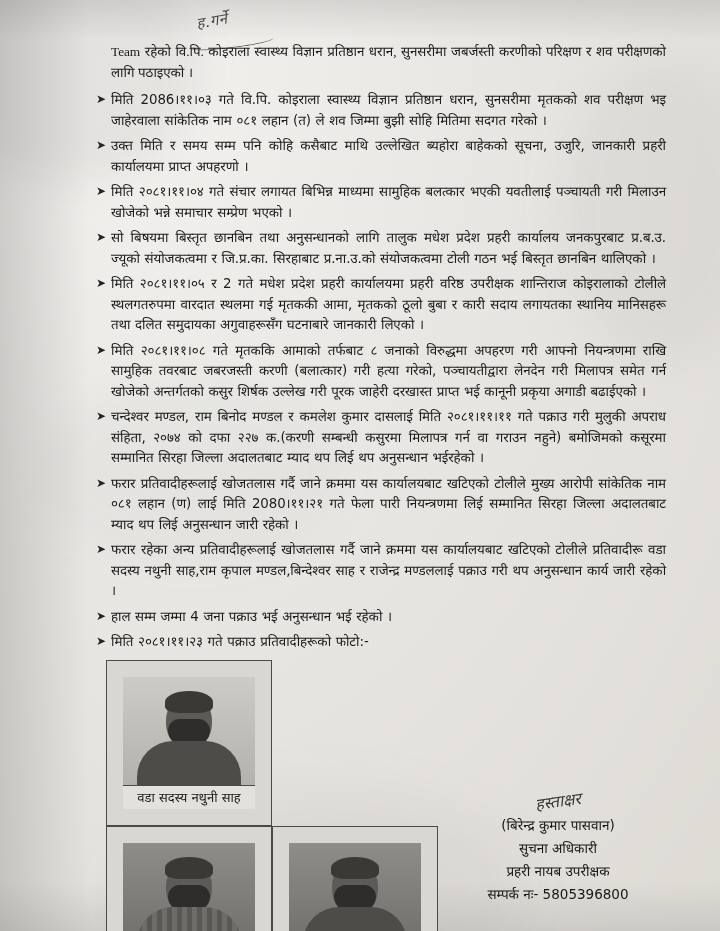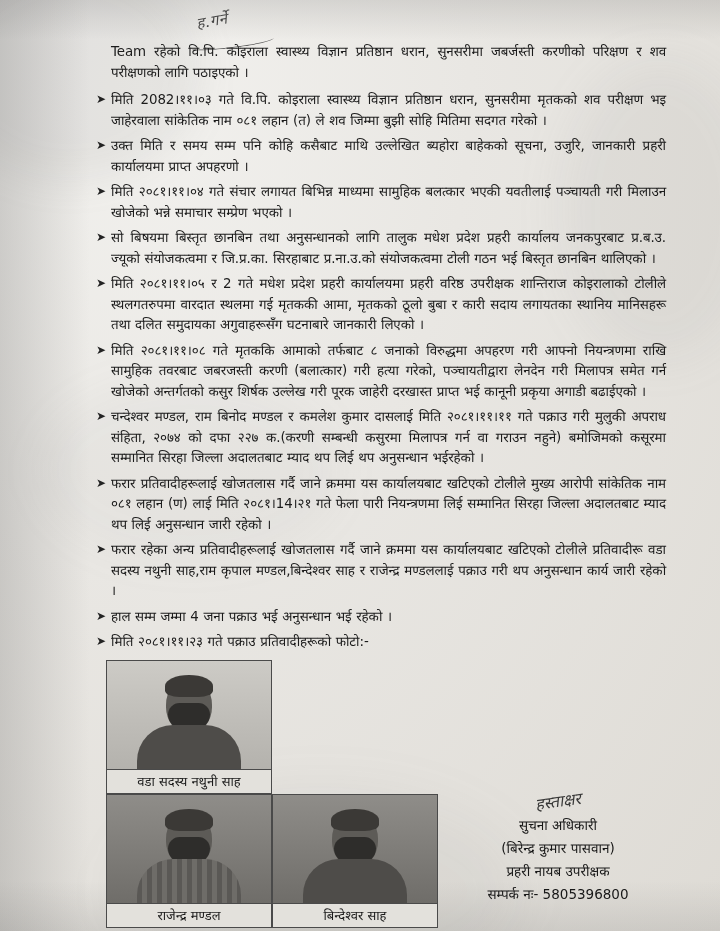--- a/index.html
+++ b/index.html
@@ -88,39 +88,39 @@
   .text {
     flex: 1 1 auto;
     font-family: "DejaVu Sans", sans-serif;
     font-size: 13.4px;
     line-height: 20.5px;
     color: #1b1b1b;
     text-align: justify;
     letter-spacing: -0.1px;
     word-spacing: 0.5px;
   }
-  .first-para .text { text-indent: 0; }
+  .first-para .text { text-indent: 0; font-family: Liberation Serif, serif; }
   .first-para { margin-bottom: 7px; }
 
   .photos {
     position: absolute;
     left: 106px;
     top: 660px;
     width: 332px;
   }
   .photo-row {
     display: flex;
     gap: 0px;
   }
   .photo-cell {
     width: 166px;
     box-sizing: border-box;
     border: 1px solid #4a4a4a;
     background: #d9d7d2;
-    padding: 0;
+    padding: 16px;
   }
   .photo-img {
     position: relative;
     height: 108px;
     background: linear-gradient(180deg, #cdcbc6 0%, #bfbdb8 55%, #b4b2ad 100%);
     overflow: hidden;
   }
   .photo-img.dark {
     background: linear-gradient(180deg, #8f8d89 0%, #7c7a76 60%, #6f6d69 100%);
   }
@@ -254,21 +254,21 @@
 
     <div class="content">
 
       <div class="line-item first-para">
         <span class="bullet nobullet"></span>
         <span class="text">Team रहेको वि.पि. कोइराला स्वास्थ्य विज्ञान प्रतिष्ठान धरान, सुनसरीमा जबर्जस्ती करणीको परिक्षण र शव परीक्षणको लागि पठाइएको ।</span>
       </div>
 
       <div class="line-item">
         <span class="bullet">➤</span>
-        <span class="text">मिति 2082।११।०३ गते वि.पि. कोइराला स्वास्थ्य विज्ञान प्रतिष्ठान धरान, सुनसरीमा मृतकको शव परीक्षण भइ जाहेरवाला सांकेतिक नाम ०८१ लहान (त) ले शव जिम्मा बुझी सोहि मितिमा सदगत गरेको ।</span>
+        <span class="text">मिति 2086।११।०३ गते वि.पि. कोइराला स्वास्थ्य विज्ञान प्रतिष्ठान धरान, सुनसरीमा मृतकको शव परीक्षण भइ जाहेरवाला सांकेतिक नाम ०८१ लहान (त) ले शव जिम्मा बुझी सोहि मितिमा सदगत गरेको ।</span>
       </div>
 
       <div class="line-item">
         <span class="bullet">➤</span>
         <span class="text">उक्त मिति र समय सम्म पनि कोहि कसैबाट माथि उल्लेखित ब्यहोरा बाहेकको सूचना, उजुरि, जानकारी प्रहरी कार्यालयमा प्राप्त अपहरणो ।</span>
       </div>
 
       <div class="line-item">
         <span class="bullet">➤</span>
         <span class="text">मिति २०८१।११।०४ गते संचार लगायत बिभिन्न माध्यमा सामुहिक बलत्कार भएकी यवतीलाई पञ्चायती गरी मिलाउन खोजेको भन्ने समाचार सम्प्रेण भएको ।</span>
@@ -289,21 +289,21 @@
         <span class="text">मिति २०८१।११।०८ गते मृतककि आमाको तर्फबाट ८ जनाको विरुद्धमा अपहरण गरी आफ्नो नियन्त्रणमा राखि सामुहिक तवरबाट जबरजस्ती करणी (बलात्कार) गरी हत्या गरेको, पञ्चायतीद्वारा लेनदेन गरी मिलापत्र समेत गर्न खोजेको अन्तर्गतको कसुर शिर्षक उल्लेख गरी पूरक जाहेरी दरखास्त प्राप्त भई कानूनी प्रकृया अगाडी बढाईएको ।</span>
       </div>
 
       <div class="line-item">
         <span class="bullet">➤</span>
         <span class="text">चन्देश्वर मण्डल, राम बिनोद मण्डल र कमलेश कुमार दासलाई मिति २०८१।११।११ गते पक्राउ गरी मुलुकी अपराध संहिता, २०७४ को दफा २२७ क.(करणी सम्बन्धी कसुरमा मिलापत्र गर्न वा गराउन नहुने) बमोजिमको कसूरमा सम्मानित सिरहा जिल्ला अदालतबाट म्याद थप लिई थप अनुसन्धान भईरहेको ।</span>
       </div>
 
       <div class="line-item">
         <span class="bullet">➤</span>
-        <span class="text">फरार प्रतिवादीहरूलाई खोजतलास गर्दै जाने क्रममा यस कार्यालयबाट खटिएको टोलीले मुख्य आरोपी सांकेतिक नाम ०८१ लहान (ण) लाई मिति २०८१।14।२१ गते फेला पारी नियन्त्रणमा लिई सम्मानित सिरहा जिल्ला अदालतबाट म्याद थप लिई अनुसन्धान जारी रहेको ।</span>
+        <span class="text">फरार प्रतिवादीहरूलाई खोजतलास गर्दै जाने क्रममा यस कार्यालयबाट खटिएको टोलीले मुख्य आरोपी सांकेतिक नाम ०८१ लहान (ण) लाई मिति 2080।११।२१ गते फेला पारी नियन्त्रणमा लिई सम्मानित सिरहा जिल्ला अदालतबाट म्याद थप लिई अनुसन्धान जारी रहेको ।</span>
       </div>
 
       <div class="line-item">
         <span class="bullet">➤</span>
         <span class="text">फरार रहेका अन्य प्रतिवादीहरूलाई खोजतलास गर्दै जाने क्रममा यस कार्यालयबाट खटिएको टोलीले प्रतिवादीरू वडा सदस्य नथुनी साह,राम कृपाल मण्डल,बिन्देश्वर साह र राजेन्द्र मण्डललाई पक्राउ गरी थप अनुसन्धान कार्य जारी रहेको ।</span>
       </div>
 
       <div class="line-item">
         <span class="bullet">➤</span>
         <span class="text">हाल सम्म जम्मा 4 जना पक्राउ भई अनुसन्धान भई रहेको ।</span>
@@ -351,20 +351,20 @@
               <div class="body-shape"></div>
             </div>
           </div>
           <div class="photo-caption">बिन्देश्वर साह</div>
         </div>
       </div>
     </div>
 
     <div class="signature-block">
       <div class="sig-scribble">हस्ताक्षर</div>
+      <div class="sig-line">(बिरेन्द्र कुमार पासवान)</div>
       <div class="sig-line">सुचना अधिकारी</div>
-      <div class="sig-line">(बिरेन्द्र कुमार पासवान)</div>
       <div class="sig-line">प्रहरी नायब उपरीक्षक</div>
       <div class="sig-line">सम्पर्क नः- 5805396800</div>
     </div>
 
   </div>
 </div>
 
 </body></html>

